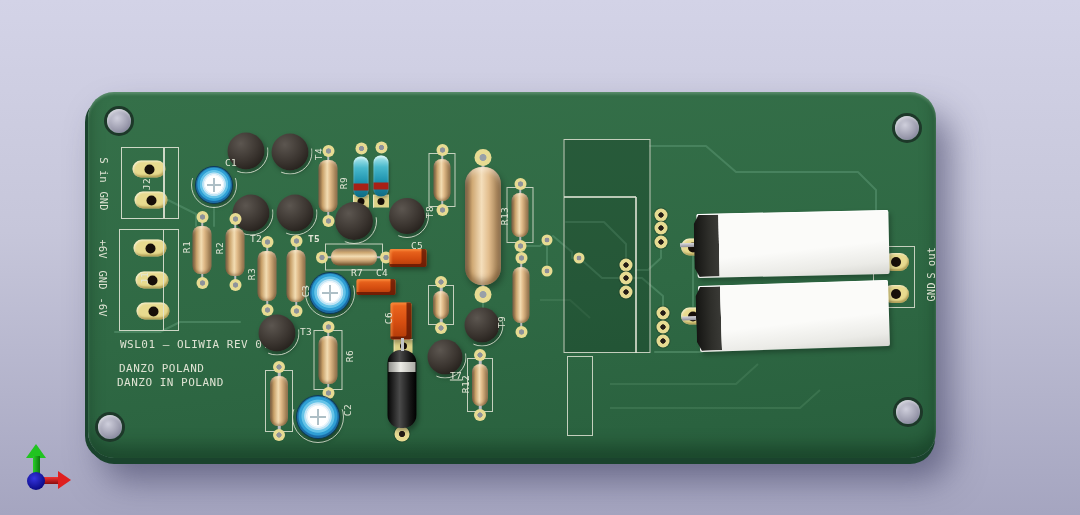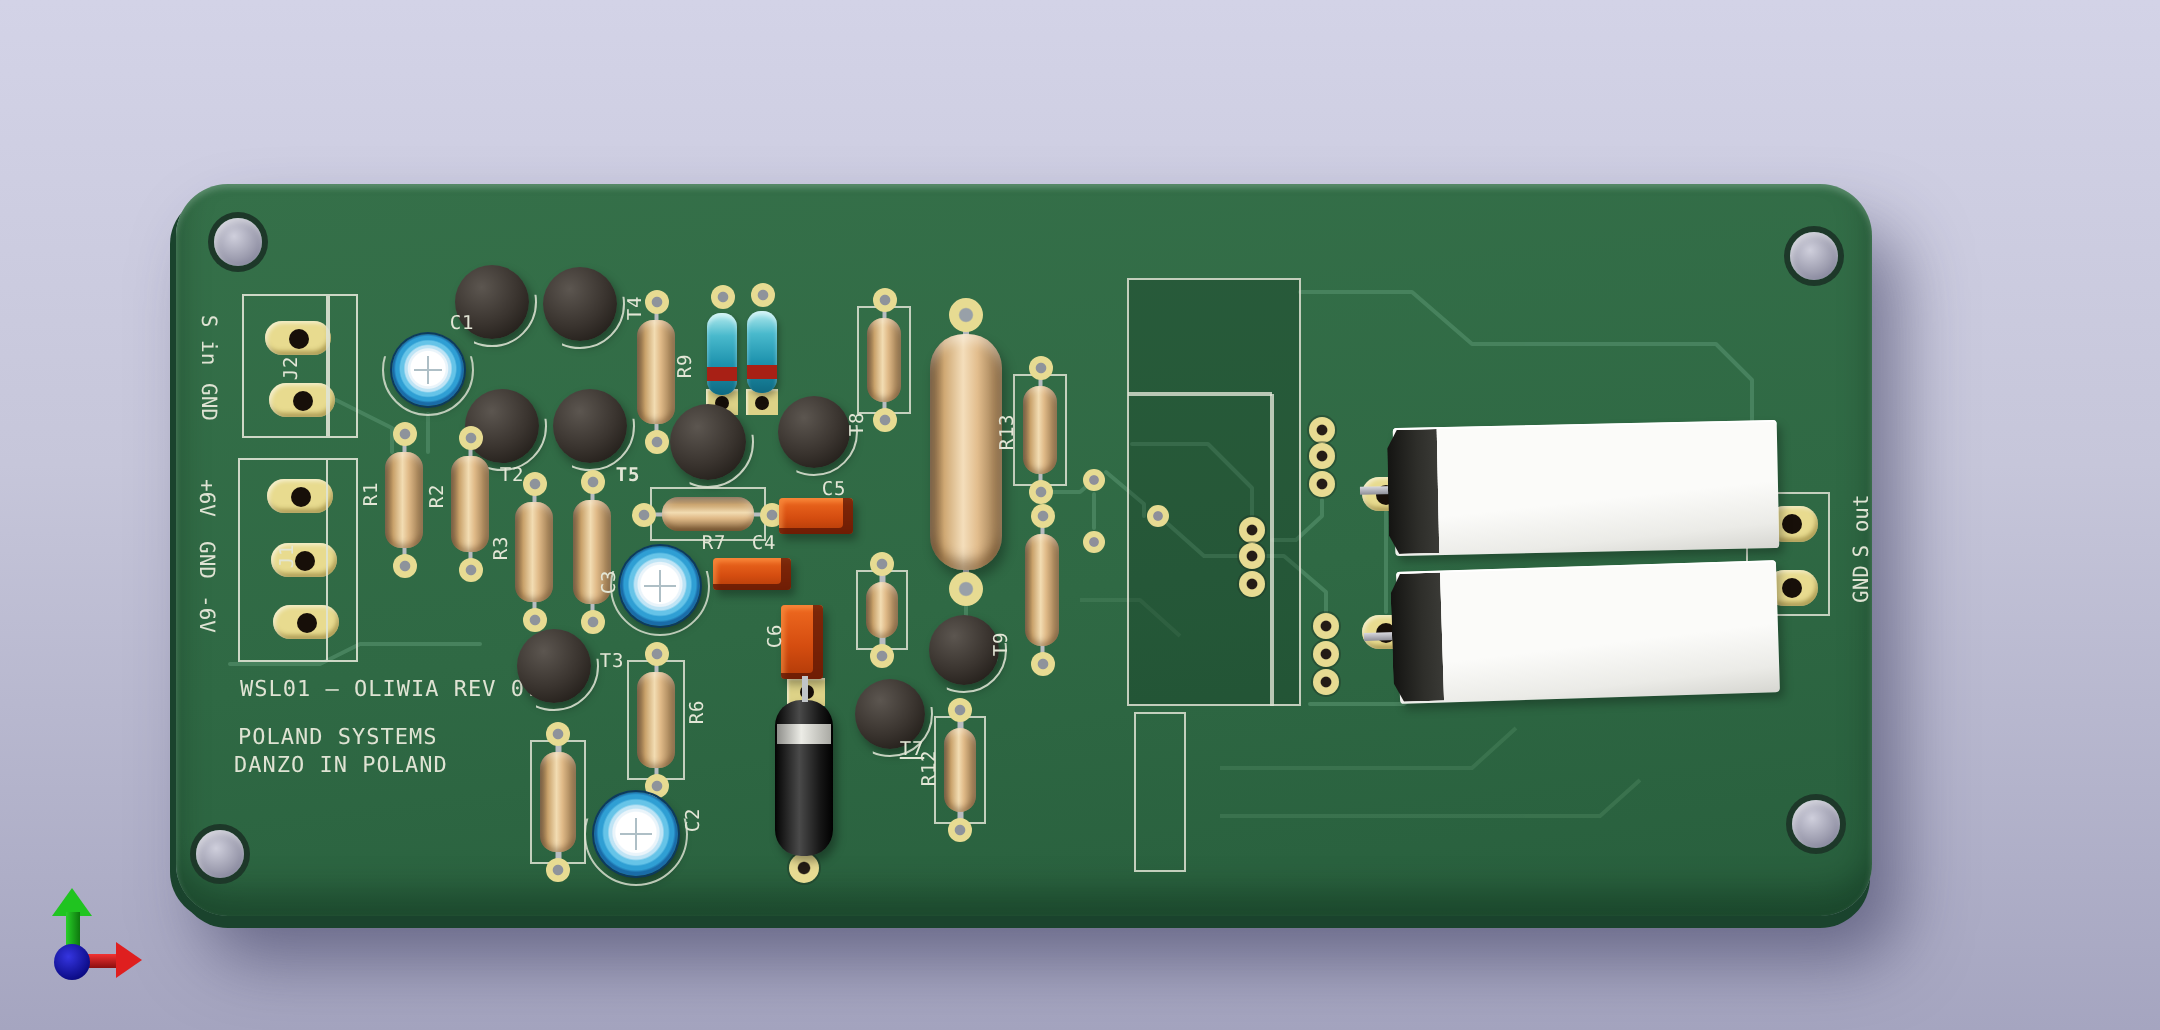--- a/index.html
+++ b/index.html
@@ -345,21 +345,21 @@
         <div class="rl-cap"></div>
       </div>
       <div class="cmp relay" style="left: 794px; top: 316px; width: 190px; height: 66px; --r: -1.8deg;">
         <div class="rl-lead"></div>
         <div class="rl-body"></div>
         <div class="rl-cap"></div>
       </div>
     </div>
 
   <div class="silk-text st-title">WSL01 – OLIWIA  REV 0.5</div>
-  <div class="silk-text st-brand1">POLAND SYSTEMS</div>
+  <div class="silk-text st-brand1">DANZO POLAND</div>
   <div class="silk-text st-brand2">DANZO IN POLAND</div>
 
   <div class="et l et-sin">S in</div>
   <div class="et l et-gnd1">GND</div>
   <div class="et l et-p6">+6V</div>
   <div class="et l et-gnd2">GND</div>
   <div class="et l et-m6">-6V</div>
   <div class="et r et-sout">S out</div>
   <div class="et r et-gnd3">GND</div>
 

